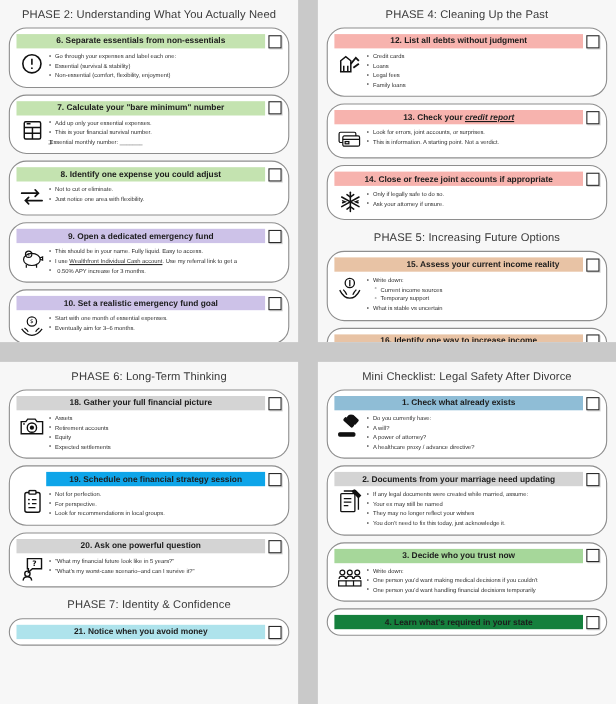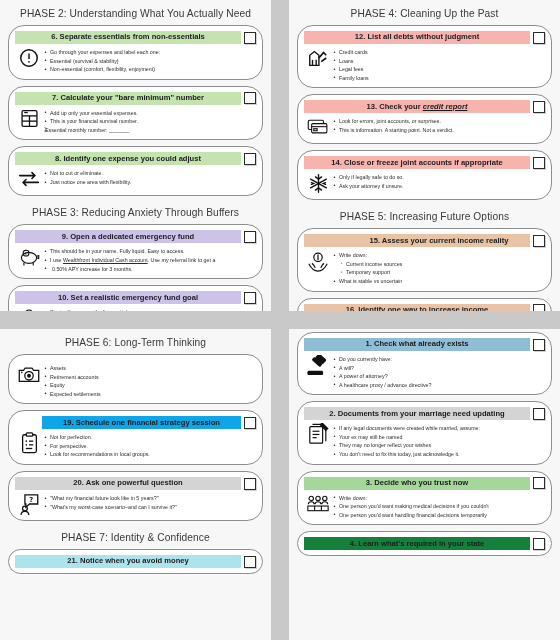--- a/index.html
+++ b/index.html
@@ -174,21 +174,20 @@
                 <path d="M2 6 H20 M16.5 2.5 L20 6 L16.5 9.5"></path>
                 <path d="M24 14 H6 M9.5 10.5 L6 14 L9.5 17.5"></path>
               </svg>
             </div>
             <ul class="bullets">
               <li>Not to cut or eliminate.</li>
               <li>Just notice one area with flexibility.</li>
             </ul>
           </div>
         </div>
-        <div class="phase-title">PHASE 3: Reducing Anxiety Through Buffers</div>
         <div class="card">
           <div class="card-head">
             <div class="head-bar" style="background: rgb(205, 194, 232);">
               <span>9. Open a dedicated emergency fund</span>
             </div>
             <div class="checkbox"></div>
           </div>
           <div class="card-body">
             <div class="icon">
               <svg width="22" height="20" viewBox="0 0 26 22" fill="none" stroke="#111" stroke-width="1.3">
@@ -338,20 +337,26 @@
             <div class="checkbox"></div>
           </div>
           <div class="card-body"></div>
         </div>
       </div>
     </div>
   <div class="panel" id="p2">
       <div class="panel-inner">
         <div class="phase-title">PHASE 6: Long-Term Thinking</div>
         <div class="card">
+          <div class="card-head">
+            <div class="head-bar" style="background: rgb(212, 212, 212);">
+              <span>18. Gather your full financial picture</span>
+            </div>
+            <div class="checkbox"></div>
+          </div>
           <div class="card-body">
             <div class="icon">
               <svg width="22" height="19" viewBox="0 0 26 21" fill="none" stroke="#111" stroke-width="1.5">
                 <path d="M1.5 5.5 h5 l2-2.6 h8 l2 2.6 h6 v13 h-23 Z"></path>
                 <circle cx="13" cy="12" r="5"></circle>
                 <circle cx="13" cy="12" r="2.3" fill="#111" stroke="none"></circle>
                 <circle cx="4.5" cy="8" r=".9" fill="#111" stroke="none"></circle>
               </svg>
             </div>
             <ul class="bullets">
@@ -416,20 +421,21 @@
             <div class="head-bar" style="background: rgb(174, 227, 236);">
               <span>21. Notice when you avoid money</span>
             </div>
             <div class="checkbox"></div>
           </div>
         </div>
       </div>
     </div>
   <div class="panel" id="p3">
       <div class="panel-inner">
+        <div class="phase-title">Mini Checklist: Legal Safety After Divorce</div>
         <div class="card">
           <div class="card-head">
             <div class="head-bar" style="background: rgb(143, 189, 214);">
               <span>1. Check what already exists</span>
             </div>
             <div class="checkbox"></div>
           </div>
           <div class="card-body">
             <div class="icon">
               <svg width="22" height="21" viewBox="0 0 24 23" fill="none" stroke="#111" stroke-width="1.3">

